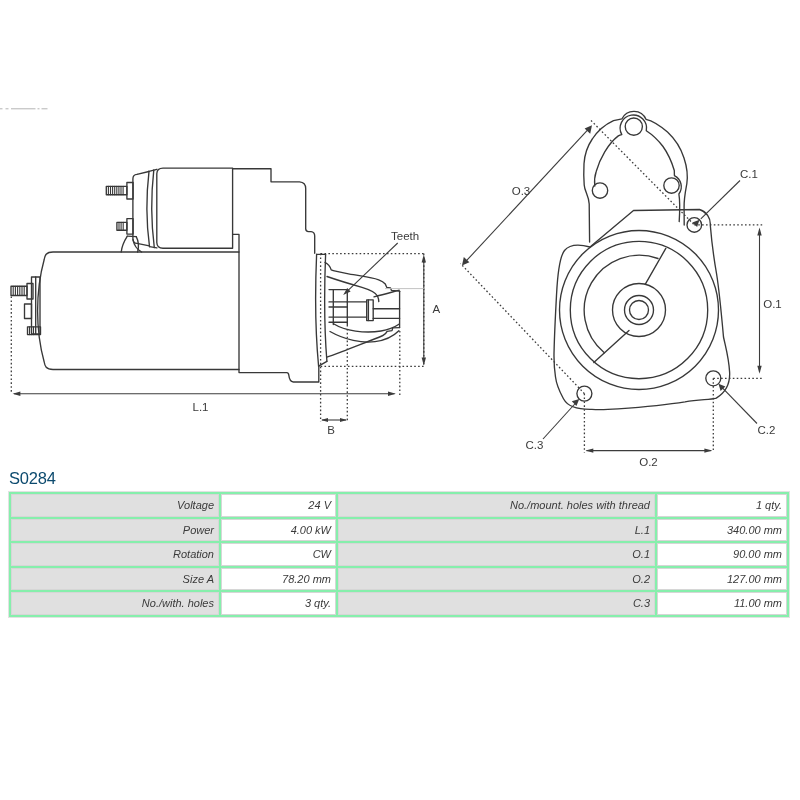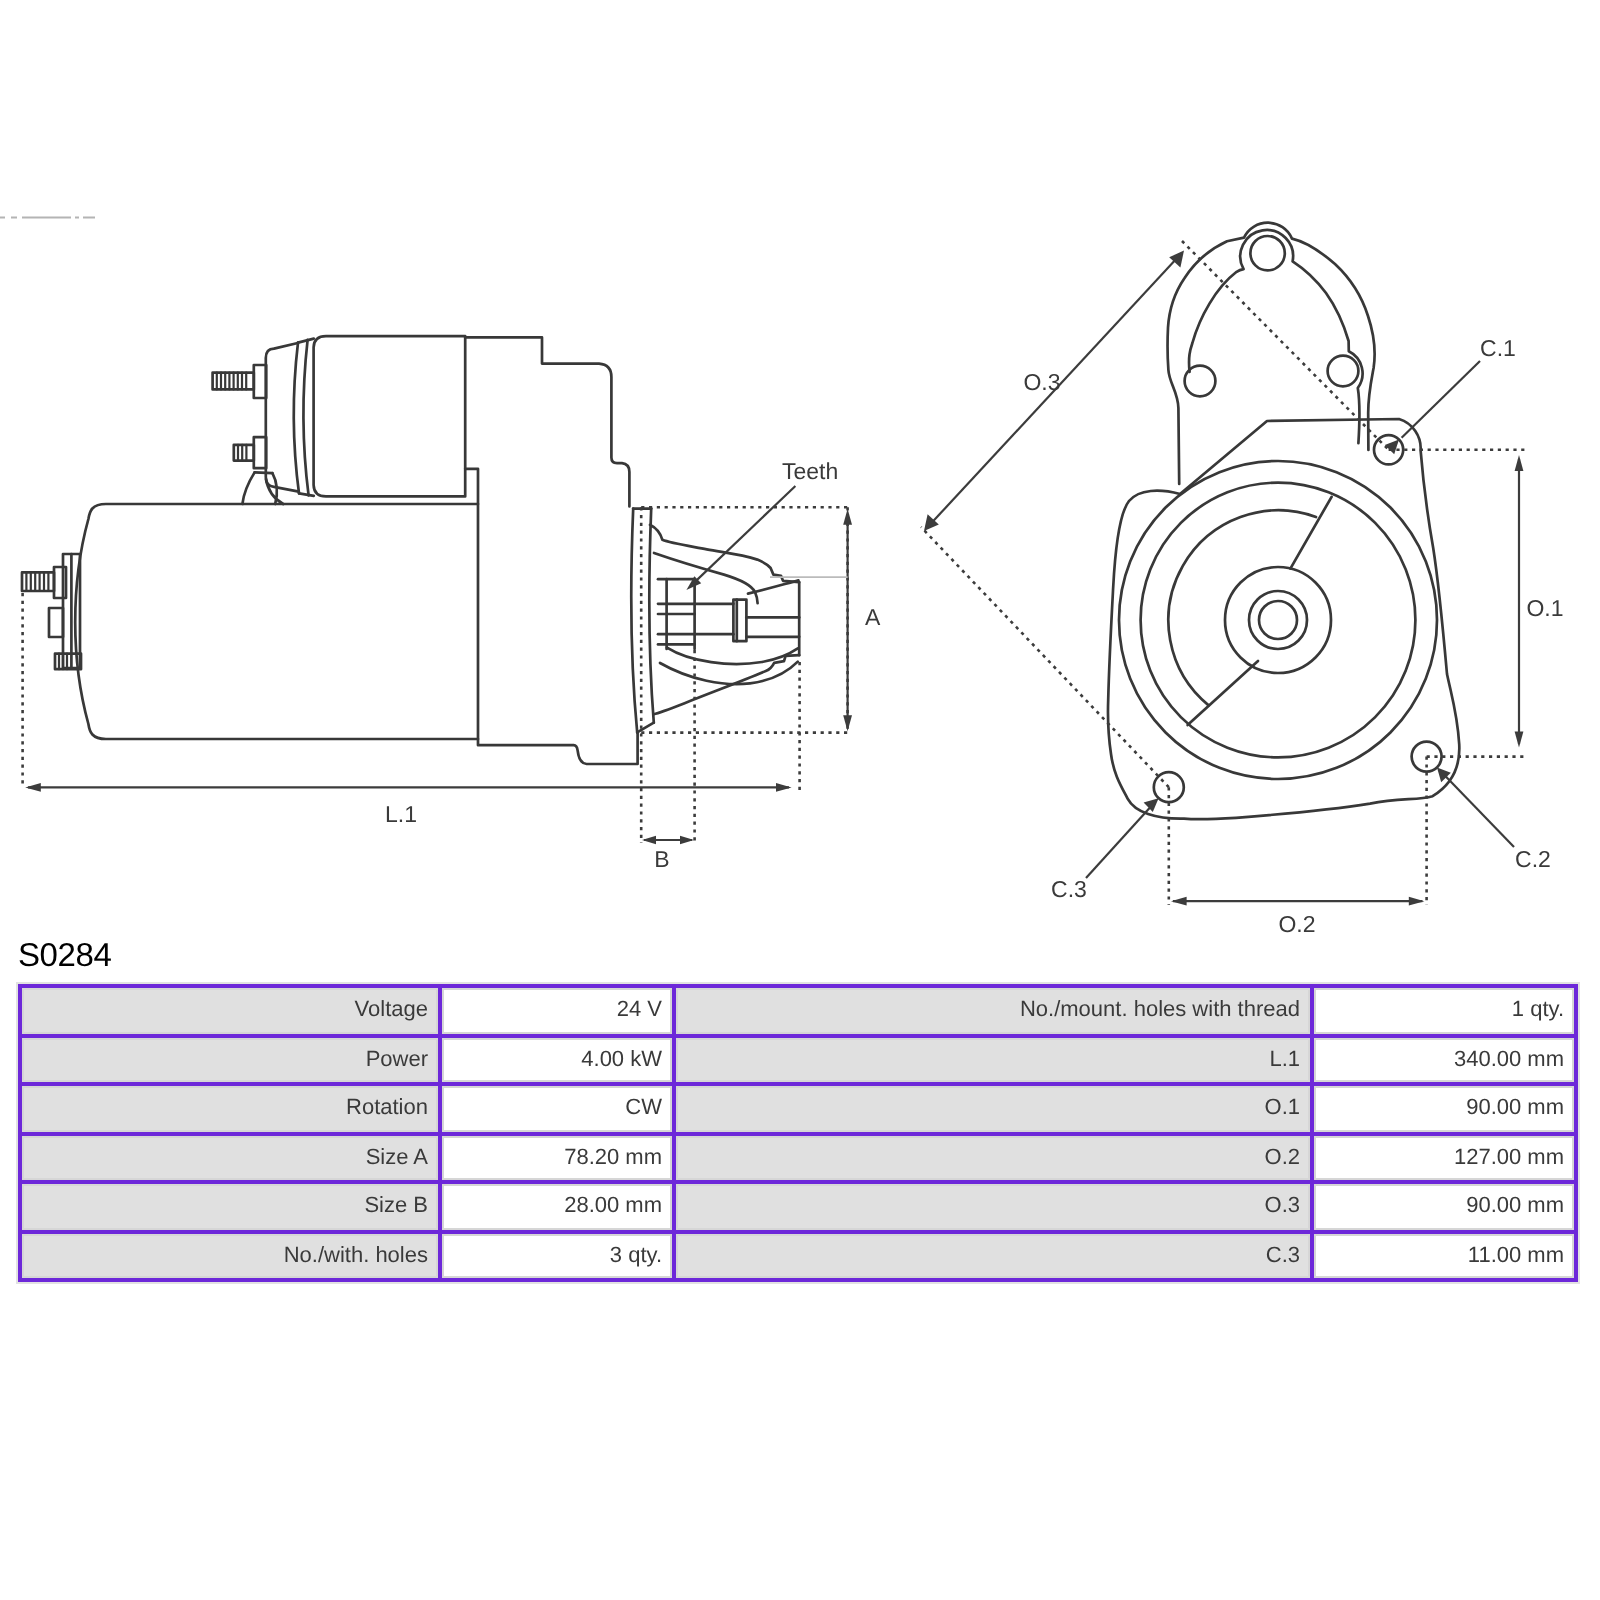--- a/index.html
+++ b/index.html
@@ -1,18 +1,18 @@
 <!DOCTYPE html>
 <html><head>
 <meta charset="utf-8">
 <style>
 html,body{margin:0;padding:0;background:#ffffff;width:800px;height:800px;font-family:"Liberation Sans",sans-serif;}
 #wrap{position:relative;width:800px;height:800px;overflow:hidden;}
-#code{position:absolute;left:9px;top:469px;color:#000000;font-size:16.5px;letter-spacing:-0.2px;}
-#spec{position:absolute;left:8px;top:491px;border-collapse:separate;border-spacing:2px;background:#6d28d9;border:1px solid #e2e2e2;table-layout:fixed;}
+#code{position:absolute;left:9px;top:469px;color:#0c4a6e;font-size:16.5px;letter-spacing:-0.2px;}
+#spec{position:absolute;left:8px;top:491px;border-collapse:separate;border-spacing:2px;background:#86efac;border:1px solid #e2e2e2;table-layout:fixed;font-style:italic;}
 #spec td{font-size:11px;color:#3a3a3a;text-align:right;padding:0 4px 0 2px;height:20.5px;border:1px solid #d6d6d6;overflow:hidden;white-space:nowrap;}
 #spec td.l{padding-right:4px;}
 #spec td.l{background:#e0e0e0;}
 #spec td.v{background:#ffffff;}
 </style>
 </head>
 <body>
 <div id="wrap">
 <svg width="800" height="490" viewBox="0 0 800 490" fill="none" stroke="none">
 <g stroke="#383838" stroke-width="1.35" fill="none" stroke-linejoin="round" stroke-linecap="round">
@@ -229,26 +229,20 @@
           <td class="l">O.1</td>
           <td class="v">90.00 mm</td>
         </tr>
 <tr>
           <td class="l">Size A</td>
           <td class="v">78.20 mm</td>
           <td class="l">O.2</td>
           <td class="v">127.00 mm</td>
         </tr>
 <tr>
-          <td class="l">Size B</td>
-          <td class="v">28.00 mm</td>
-          <td class="l">O.3</td>
-          <td class="v">90.00 mm</td>
-        </tr>
-<tr>
           <td class="l">No./with. holes</td>
           <td class="v">3 qty.</td>
           <td class="l">C.3</td>
           <td class="v">11.00 mm</td>
         </tr>
 </tbody>
     </table>
 </div>
 
 </body></html>

